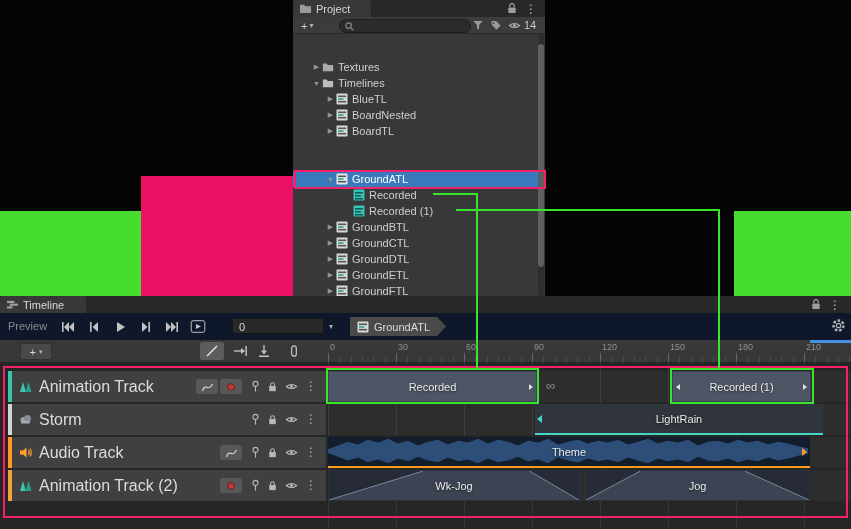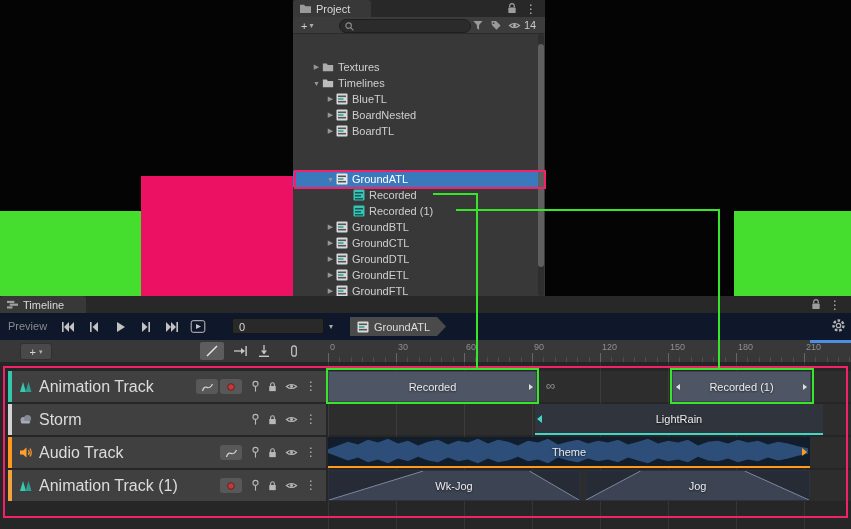--- a/index.html
+++ b/index.html
@@ -533,21 +533,21 @@
     </div>
   </div>
 
   <div class="trow" style="top:174px">
     <div class="thead">
       <div class="strip" style="background:#f2a33c"></div>
       <svg class="ticn" viewBox="0 0 15 15">
           <path d="M2 13 L5 3 L8 13 Z" fill="#38c9ae"></path>
           <path d="M7.5 13 L10.5 3 L13.5 13 Z" fill="#2a9d8f"></path>
         </svg>
-      <span class="tname">Animation Track (1)</span>
+      <span class="tname">Animation Track (2)</span>
       <div class="tbtn" style="right:84px">
           <svg width="12" height="12" viewBox="0 0 12 12">
             <circle cx="6" cy="6" r="3.3" fill="#c23b3b" stroke="#6b1d1d"></circle>
           </svg>
         </div>
       <svg class="cic" style="right:64px" viewBox="0 0 13 14">
           <circle cx="6.5" cy="4.2" r="2.7" stroke="#b8b8b8" fill="none" stroke-width="1.2"></circle>
           <line x1="6.5" y1="7" x2="6.5" y2="12.5" stroke="#b8b8b8" stroke-width="1.2"></line>
         </svg>
       <svg class="cic" style="right:47px" viewBox="0 0 13 14">

